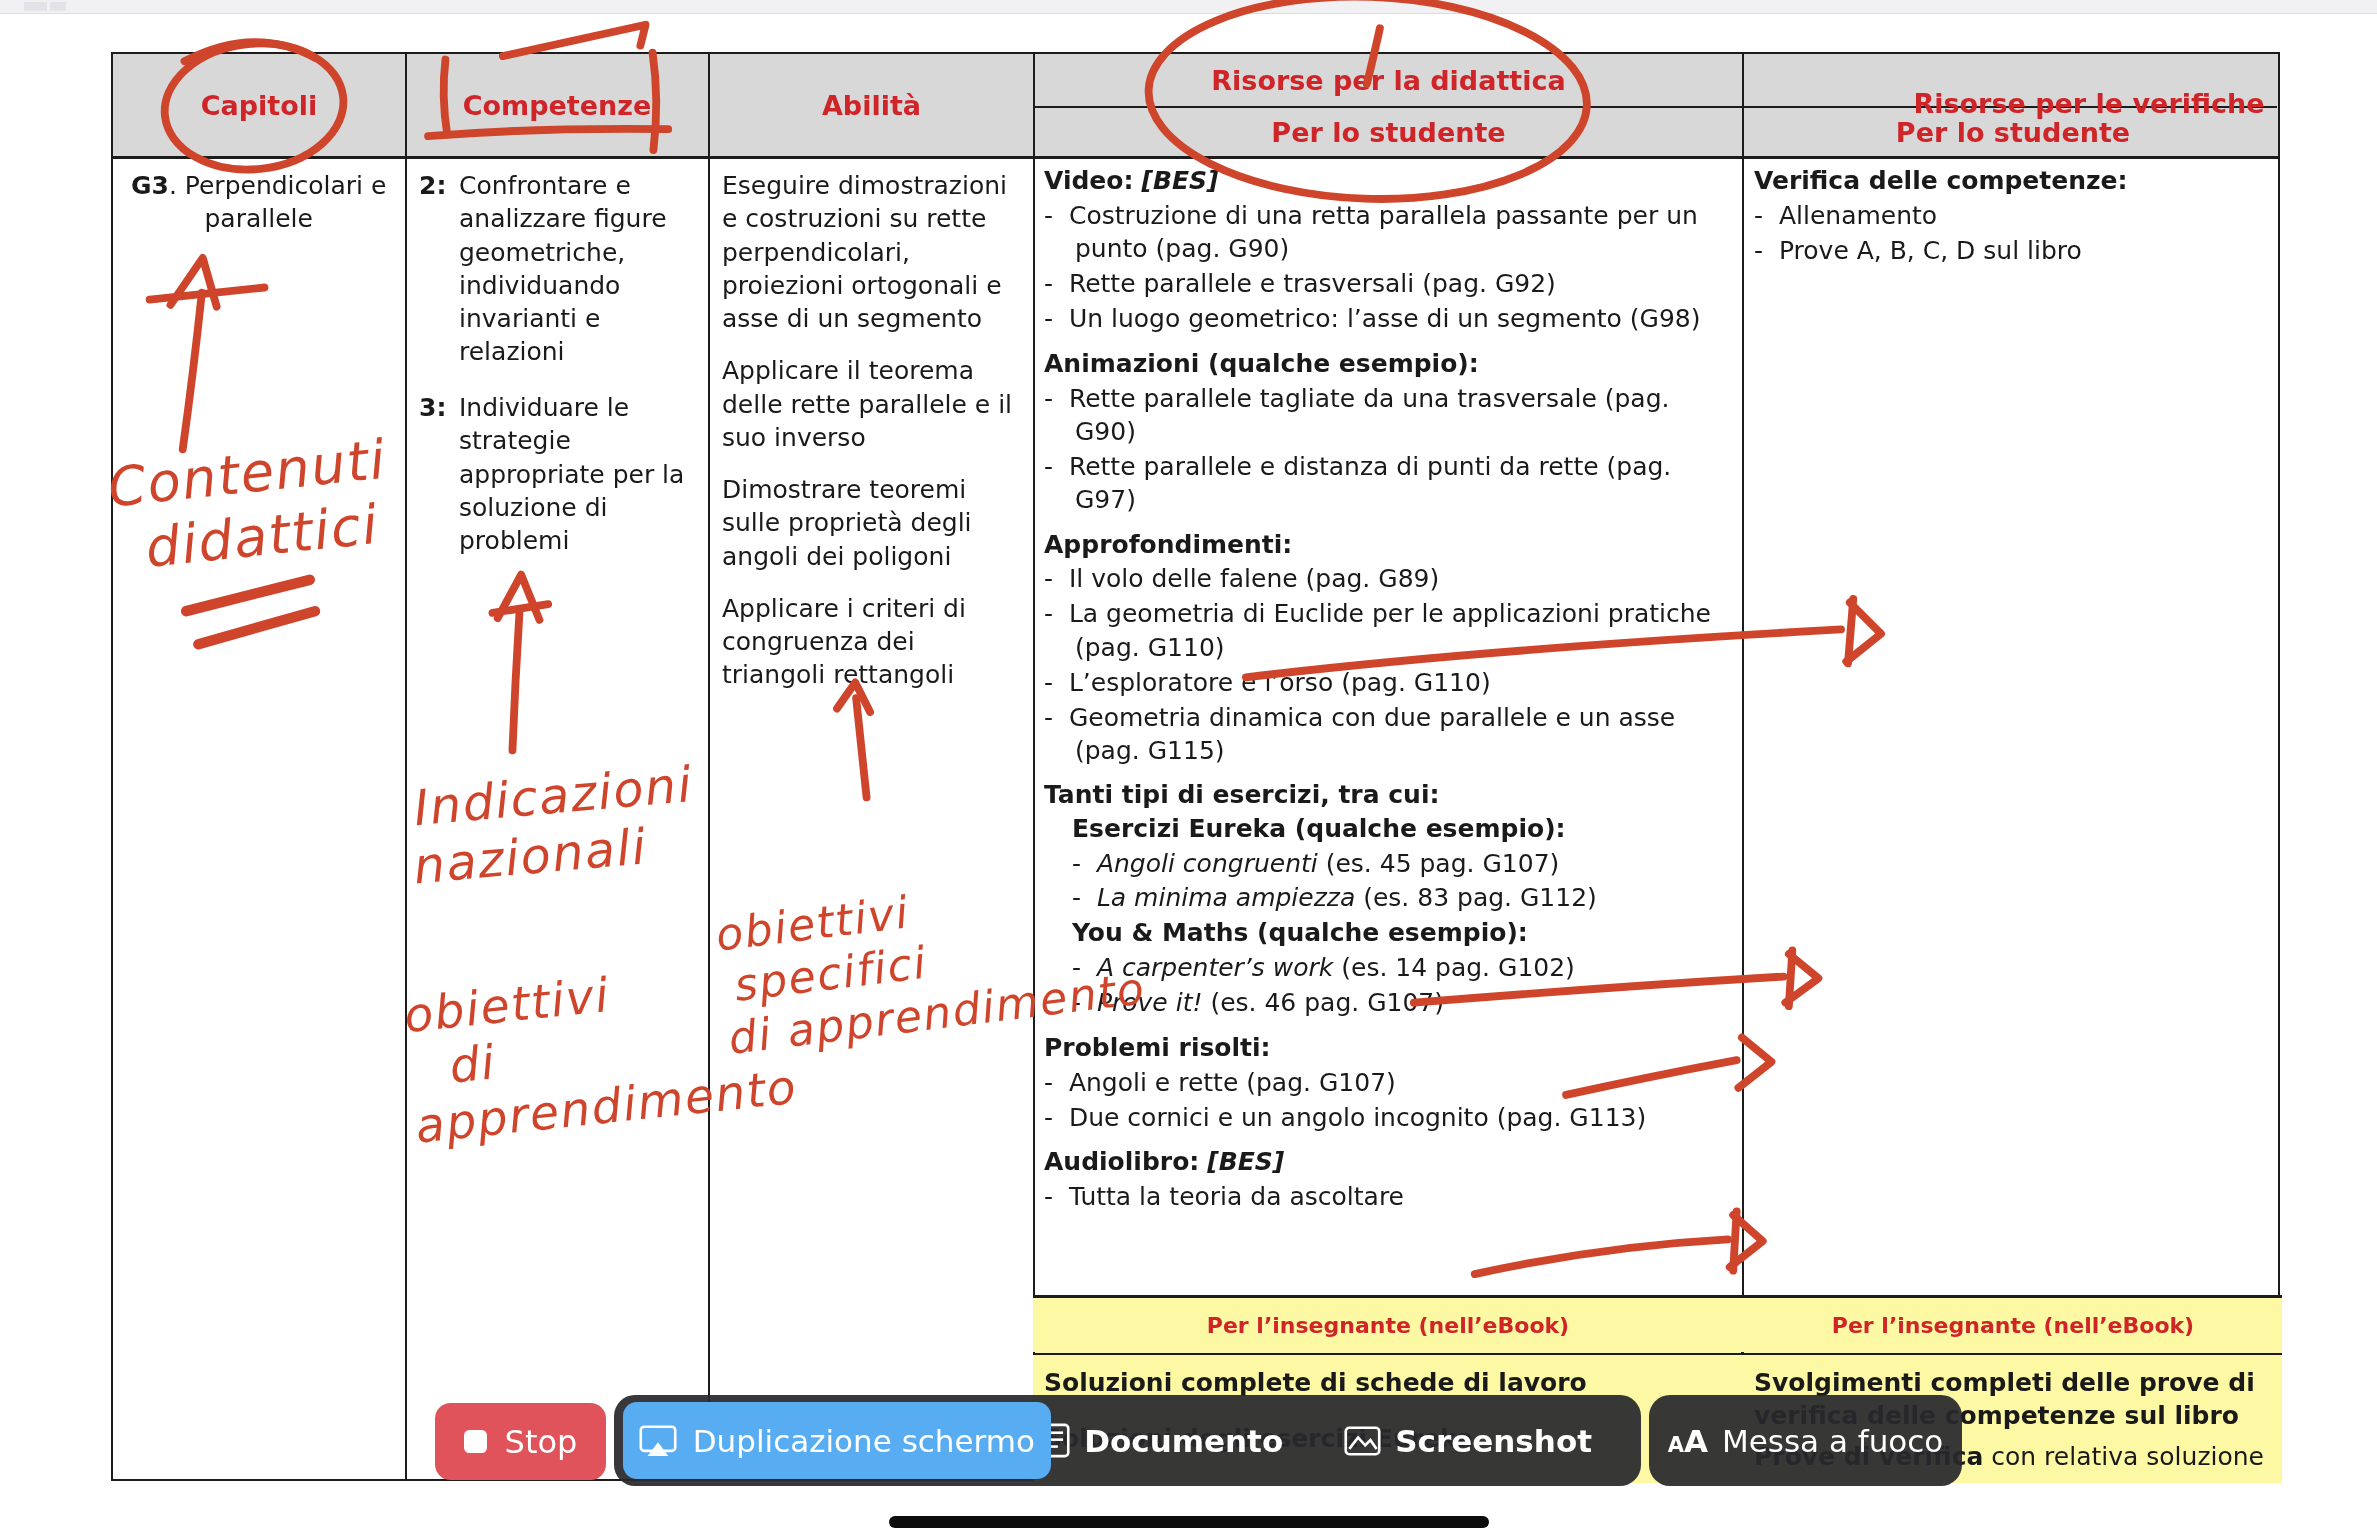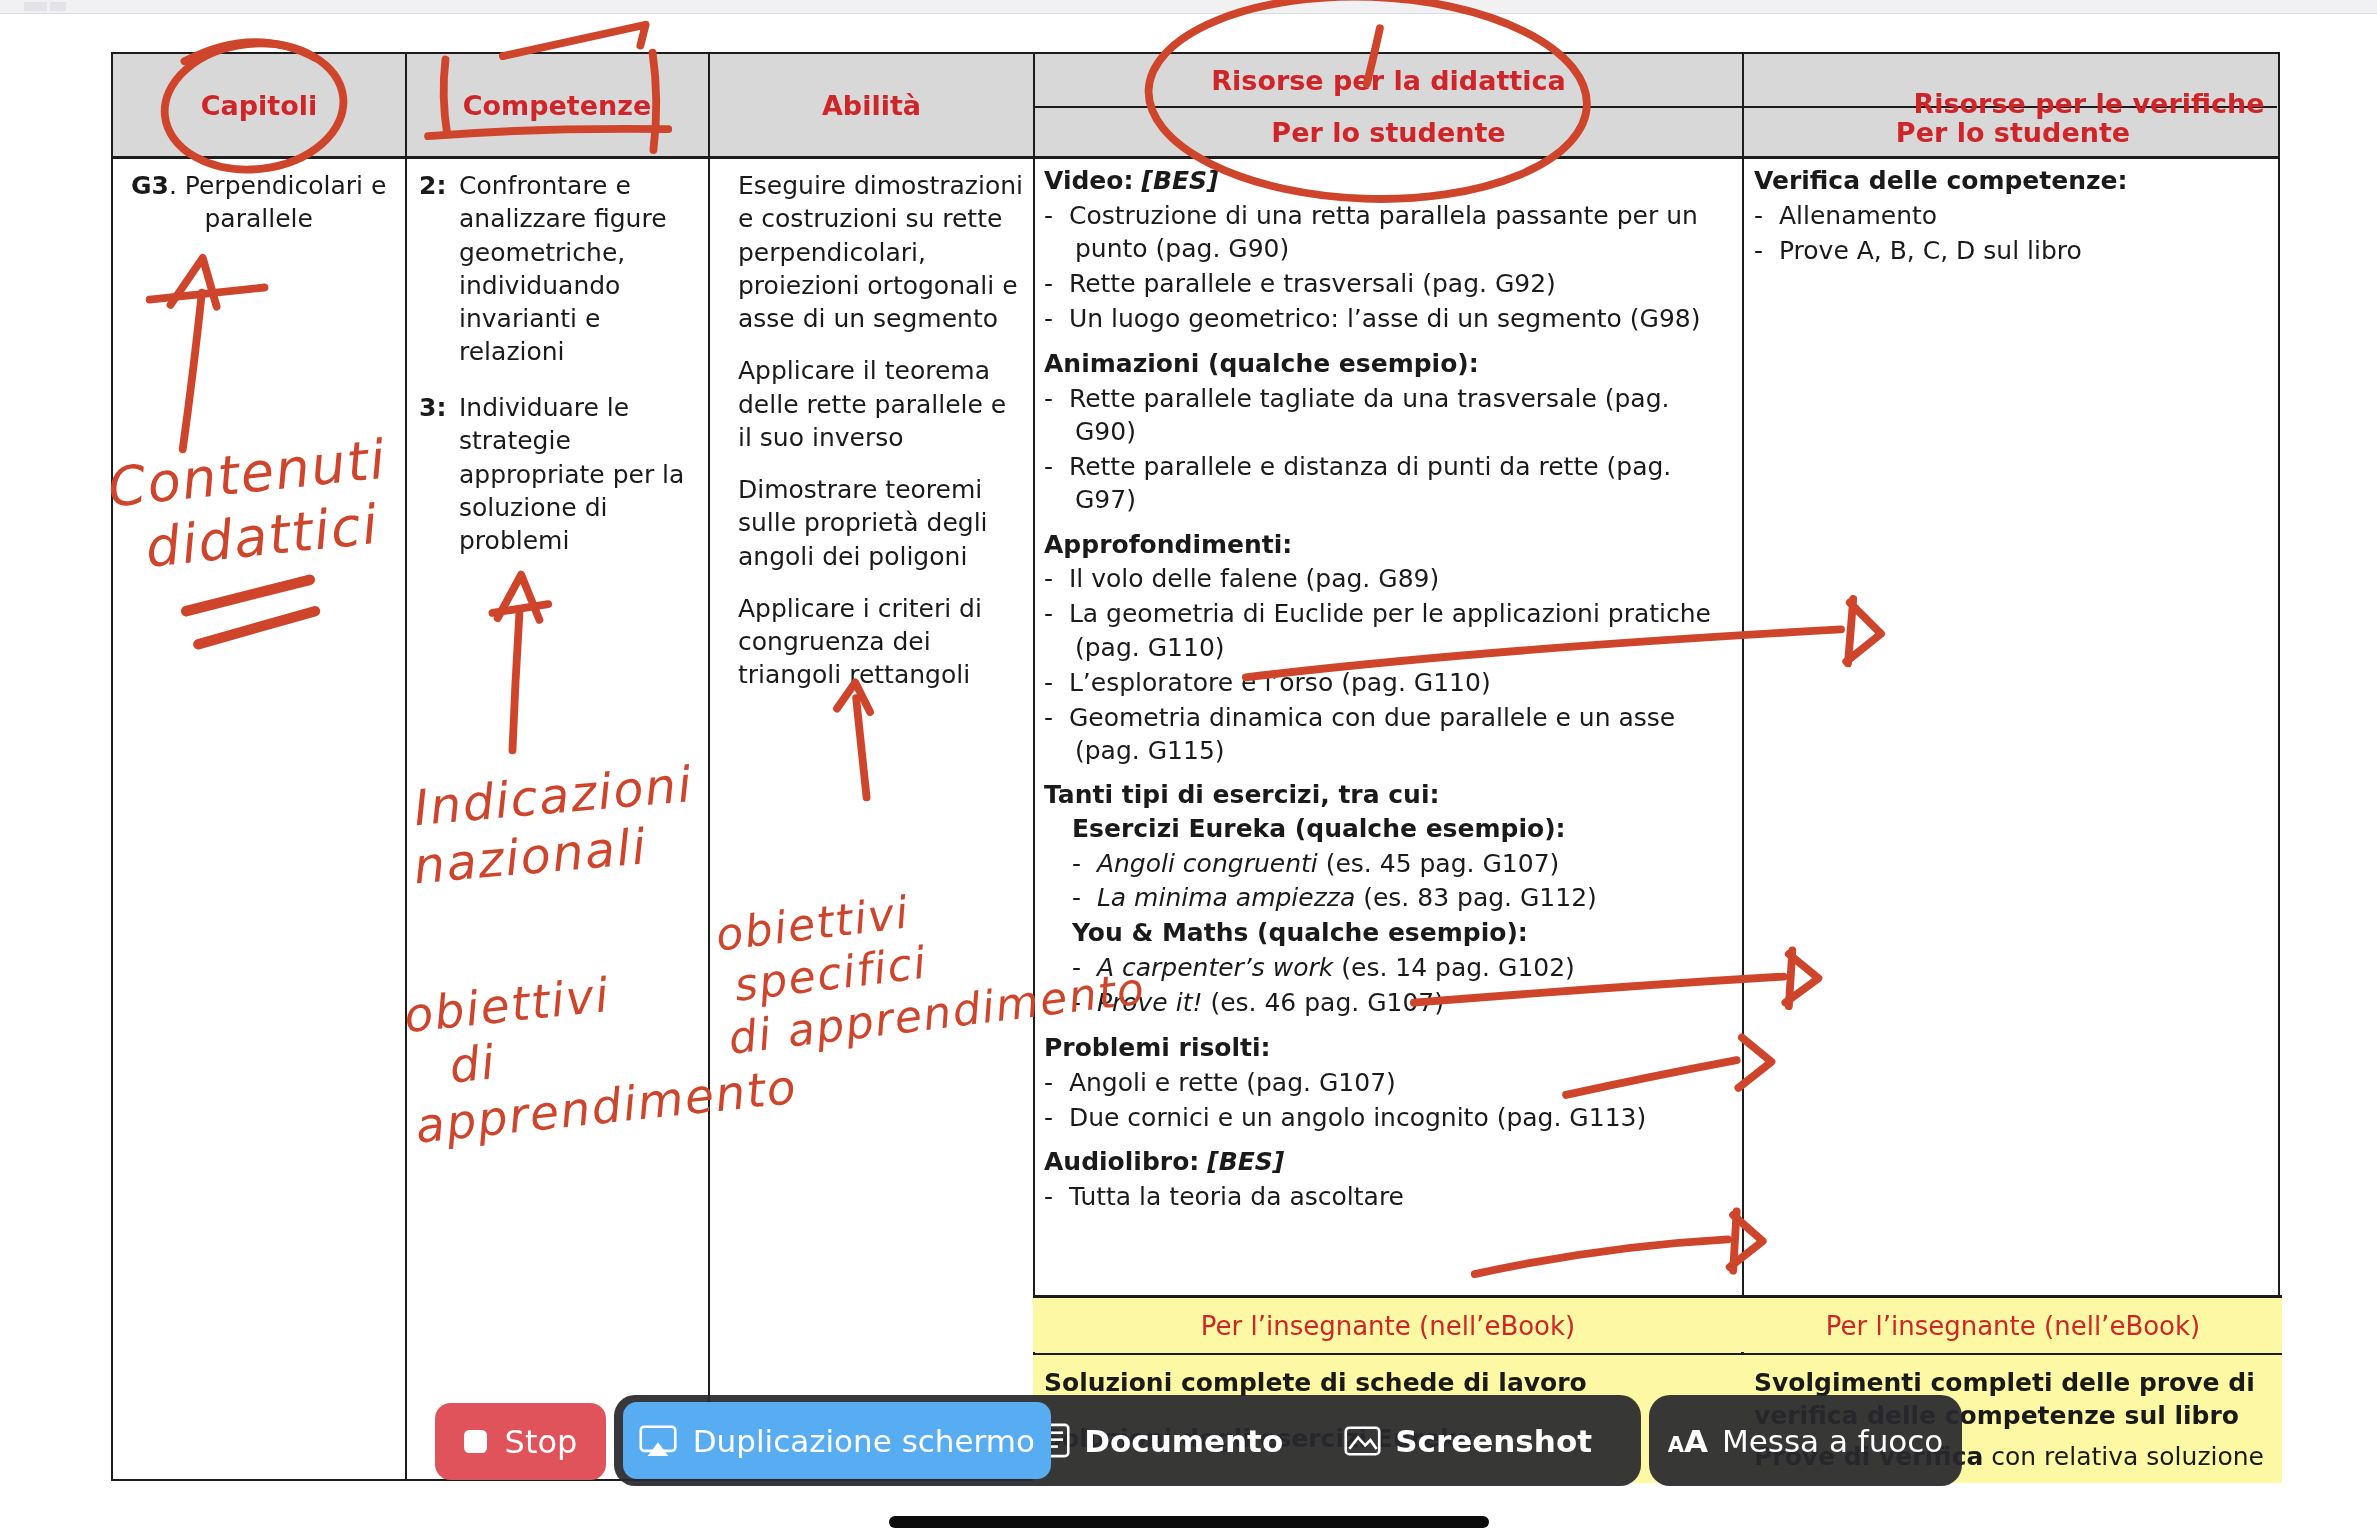--- a/index.html
+++ b/index.html
@@ -20,24 +20,24 @@
   .bi{font-weight:bold;font-style:italic;}
   .it{font-style:italic;}
   ul.dash{list-style:none;margin:1.7px 0 0 0;padding:0;}
   ul.dash li{padding-left:31px;text-indent:-31px;margin:0 0 1.7px 0;}
   ul.dash li::before{content:"-\00a0\00a0";}
   .sec{margin-bottom:11.3px;}
   .sub{margin-left:28px;}
   .cap-center{text-align:center;}
   .comp-item{display:flex;margin-bottom:22.6px;}
   .comp-num{font-weight:bold;width:40px;flex:0 0 40px;}
-  .abil-p{margin:0 0 19px 16px;}
+  .abil-p{margin:0 0 19px 0;}
   
   .yellow{position:absolute;background:#fcf8a3;}
-  .ylabel{display:flex;align-items:center;justify-content:center;font-weight:normal;font-size:26px;color:#cf2428;height:100%;}
+  .ylabel{display:flex;align-items:center;justify-content:center;font-weight:bold;font-size:22px;color:#cf2428;height:100%;}
   
   #pen{position:absolute;left:0;top:0;width:2377px;height:1539px;pointer-events:none;}
   .hw{position:absolute;color:#cf452c;font-style:italic;font-size:50px;line-height:1.18;
       letter-spacing:1.7px;pointer-events:none;white-space:nowrap;}
   
   .tbar{position:absolute;border-radius:21px;background:rgba(40,40,45,0.93);display:flex;align-items:center;color:#ffffff;font-size:31px;}
   .stopbtn{position:absolute;left:435px;top:1403px;width:171px;height:77px;border-radius:15.7px;background:#e0535a;
            display:flex;align-items:center;justify-content:center;gap:17.4px;color:#ffffff;font-size:32px;}
   .stopsq{width:23.5px;height:23.5px;border-radius:5.2px;background:#ffffff;}
   .bluebtn{position:absolute;left:623px;top:1402px;width:428px;height:77px;border-radius:14px;background:#58adf2;

